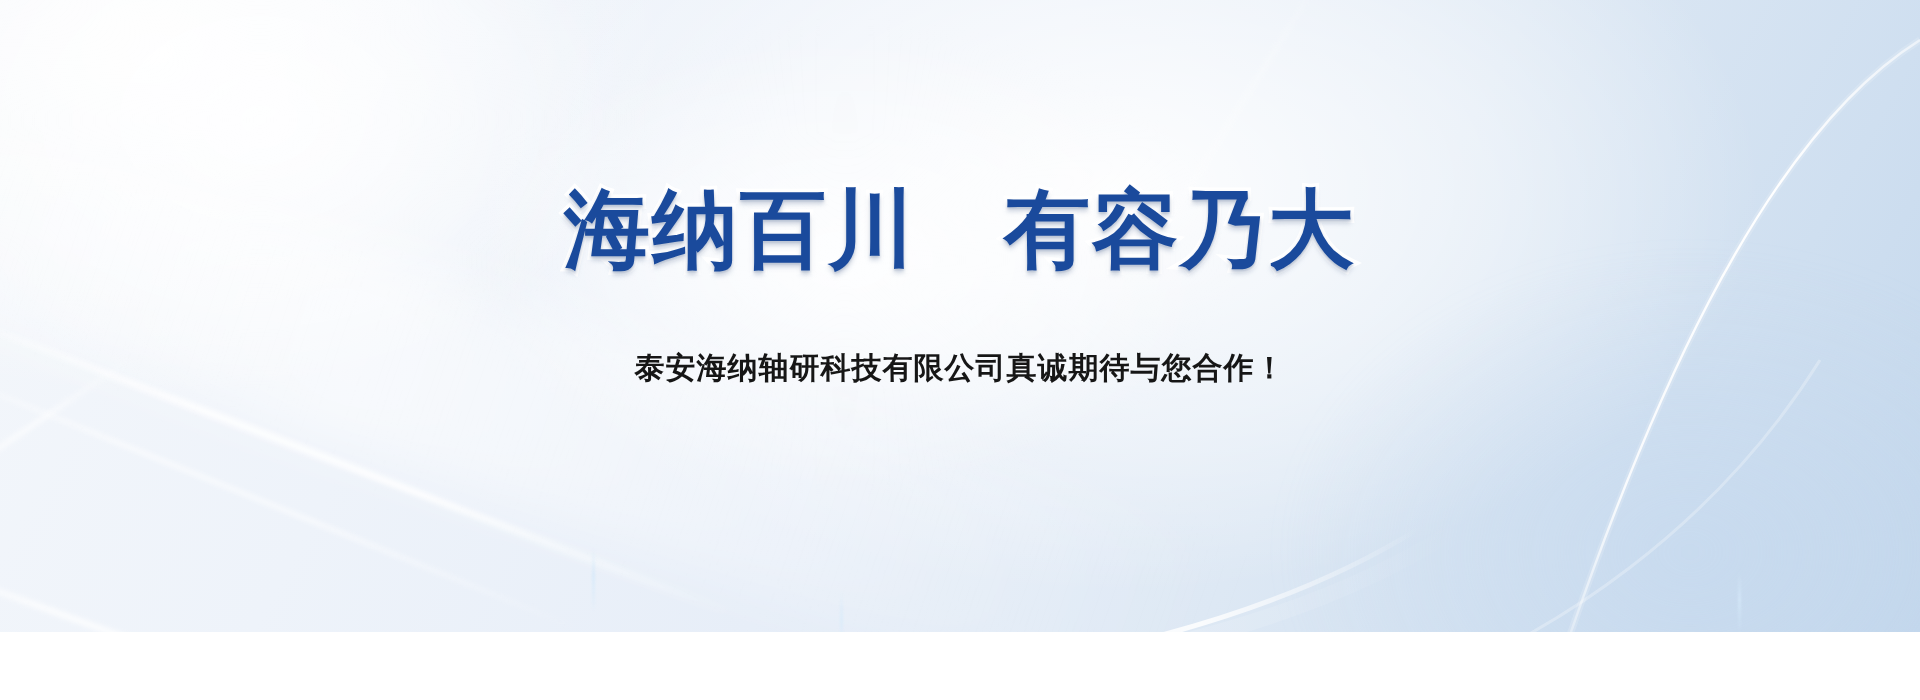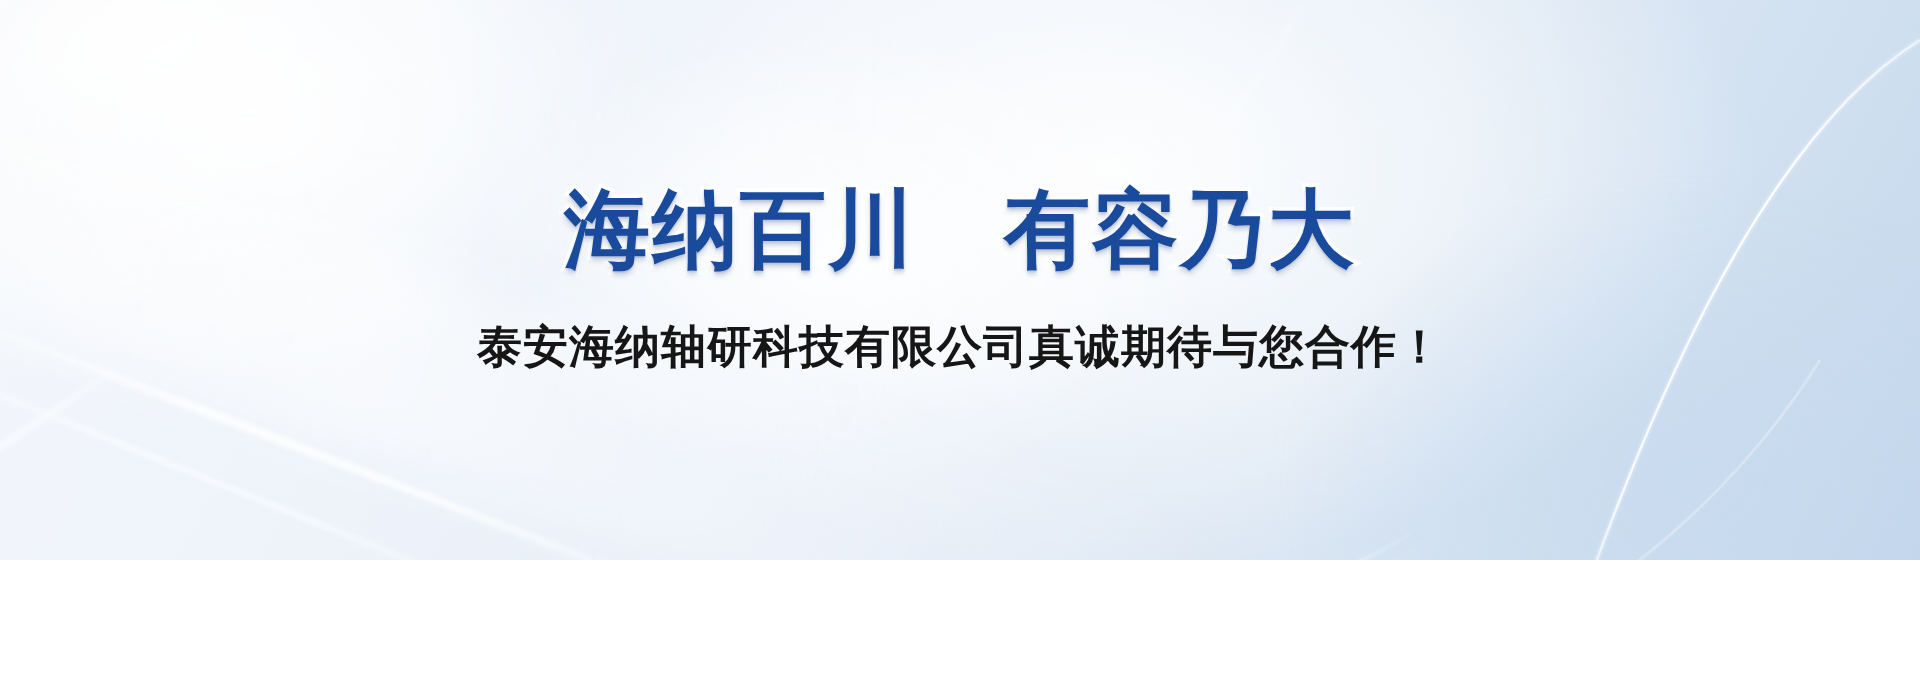--- a/index.html
+++ b/index.html
@@ -5,21 +5,21 @@
 <style>
   html, body {
     margin: 0;
     padding: 0;
     background: #ffffff;
   }
 
   #banner {
     position: relative;
     width: 1920px;
-    height: 560px;
+    height: 632px;
     overflow: hidden;
     font-family: "Liberation Sans", "DejaVu Sans", sans-serif;
     
     background:
       radial-gradient(ellipse 900px 560px at 58% 30%, rgba(255,255,255,0.95) 0%, rgba(255,255,255,0.45) 42%, rgba(255,255,255,0) 72%),
       radial-gradient(ellipse 760px 520px at 8% 8%, rgba(255,255,255,0.92) 0%, rgba(255,255,255,0) 68%),
       linear-gradient(118deg, #f4f7fb 0%, #eef3fa 26%, #e7eef8 48%, #dde8f4 68%, #cfdff0 86%, #c3d7ec 100%);
   }
 
   
@@ -125,22 +125,22 @@
     text-shadow:
       0 4px 5px rgba(120,140,170,0.38),
       0 2px 2px rgba(120,140,170,0.25);
   }
   .headline .gap {
     display: inline-block;
     width: 36px;
   }
 
   .subtitle-cn {
-    margin-top: 48px;
-    font-size: 45px;
+    margin-top: 78px;
+    font-size: 30px;
     line-height: 1.2;
     font-weight: 700;
     letter-spacing: 1px;
     color: #161616;
     white-space: nowrap;
   }
 
   .subtitle-en {
     margin-top: 14px;
     font-size: 21px;

